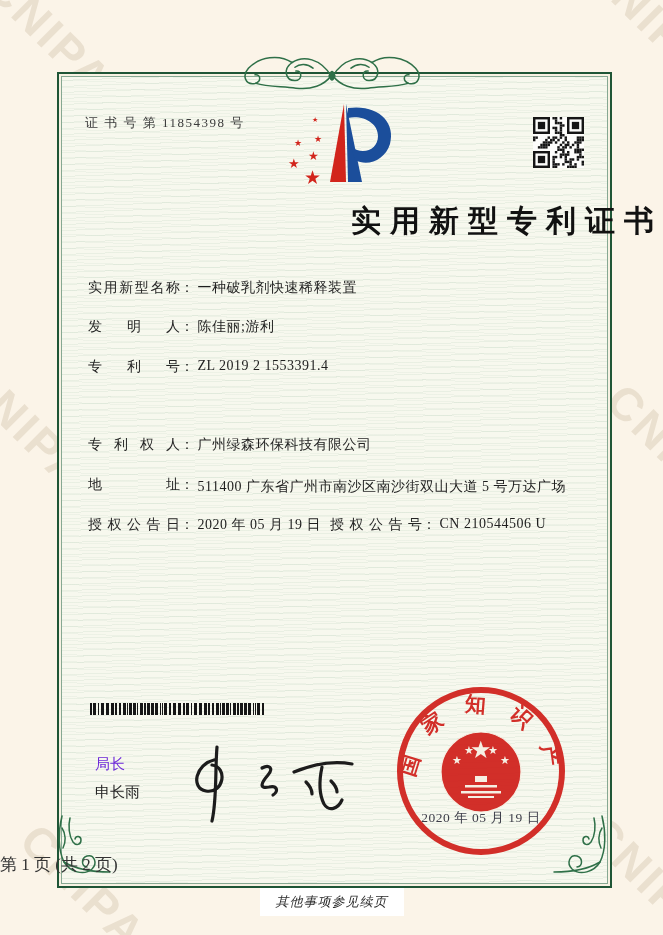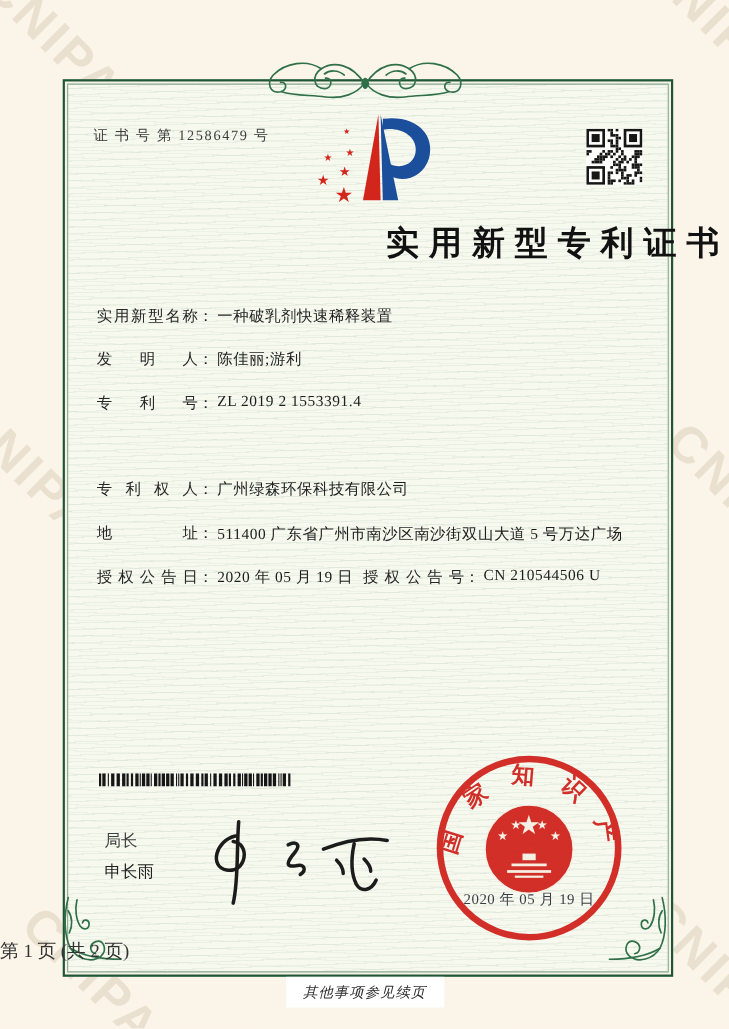--- a/index.html
+++ b/index.html
@@ -49,21 +49,21 @@
   .val2 div{line-height:21px;letter-spacing:0.5px;}
   .pair2{position:absolute;left:242px;top:0;}
 
   
   .legal{position:absolute;left:88px;top:545px;width:500px;font-size:13px;line-height:19.5px;
          font-style:italic;color:#2e2e2e;}
   .legal p{margin:0;text-indent:2em;letter-spacing:0.5px;}
 
   
   .barcode{position:absolute;left:90px;top:703px;width:178px;height:12px;}
-  .director-label{position:absolute;left:95px;top:755px;font-size:15px;color:#404040;
+  .director-label{position:absolute;left:95px;top:755px;font-size:15px;color:#6d28d9;
                   font-family:"Liberation Sans","DejaVu Sans",sans-serif;}
   .director-name{position:absolute;left:95px;top:783px;font-size:15px;color:#222;
                  font-family:"Liberation Sans","DejaVu Sans",sans-serif;}
   .signature{position:absolute;left:178px;top:742px;width:178px;height:82px;}
 
   .seal{position:absolute;left:394px;top:684px;width:174px;height:174px;opacity:0.93;}
   .seal-date{position:absolute;left:399px;top:809px;width:164px;text-align:center;
              font-size:13.5px;color:#3d3d49;letter-spacing:0.5px;}
 
   .page-number{position:absolute;left:0;top:853px;width:663px;text-align:left;
@@ -112,21 +112,21 @@
   </svg>
   <svg class="corner corner-br" viewBox="0 0 56 64">
     <g fill="none" stroke="#2f7048" stroke-width="1.5" stroke-linecap="round">
       <path d="M6,2 C2,18 2,36 8,48 C14,58 28,62 36,55 C42,49 38,40 31,42 C25,44 25,52 31,53"></path>
       <path d="M8,48 C18,54 34,58 54,58"></path>
       <path d="M6,14 C10,20 10,28 7,34"></path>
       <path d="M14,4 C12,12 13,22 17,28 C20,32 25,31 25,26 C25,22 20,21 19,25"></path>
     </g>
   </svg>
 
-  <div class="cert-no">证 书 号 第 12586479 号</div>
+  <div class="cert-no">证 书 号 第 11854398 号</div>
 
   <div class="logo">
     <svg width="122" height="92" viewBox="0 0 122 92">
       <polygon points="66,4 68,82 52,82" fill="#d2251c"></polygon>
       <polygon points="68,4 84,82 70,82" fill="#1b4e9b"></polygon>
       <path d="M70,8 C100,4 118,22 112,44 C107,60 90,67 77,60 L73,47 C86,56 100,49 100,36 C100,23 85,15 70,18 Z" fill="#1b4e9b"></path>
       <text x="26" y="84" font-size="19" fill="#d2251c" font-family="DejaVu Sans,sans-serif">★</text>
       <text x="10" y="68" font-size="13" fill="#d2251c" font-family="DejaVu Sans,sans-serif">★</text>
       <text x="30" y="60" font-size="12" fill="#d2251c" font-family="DejaVu Sans,sans-serif">★</text>
       <text x="16" y="46" font-size="9" fill="#d2251c" font-family="DejaVu Sans,sans-serif">★</text>

